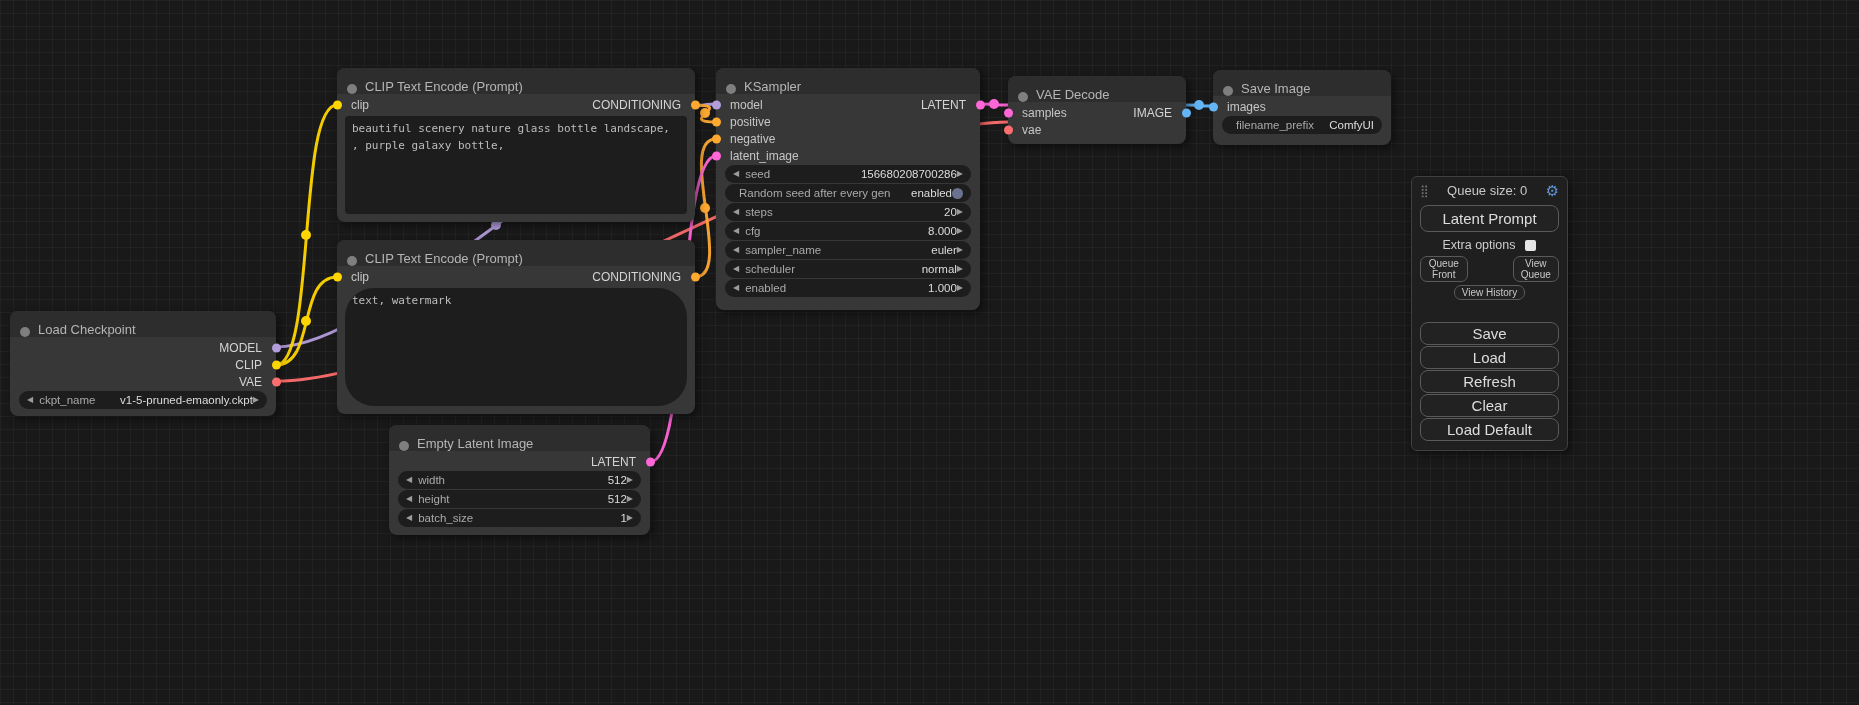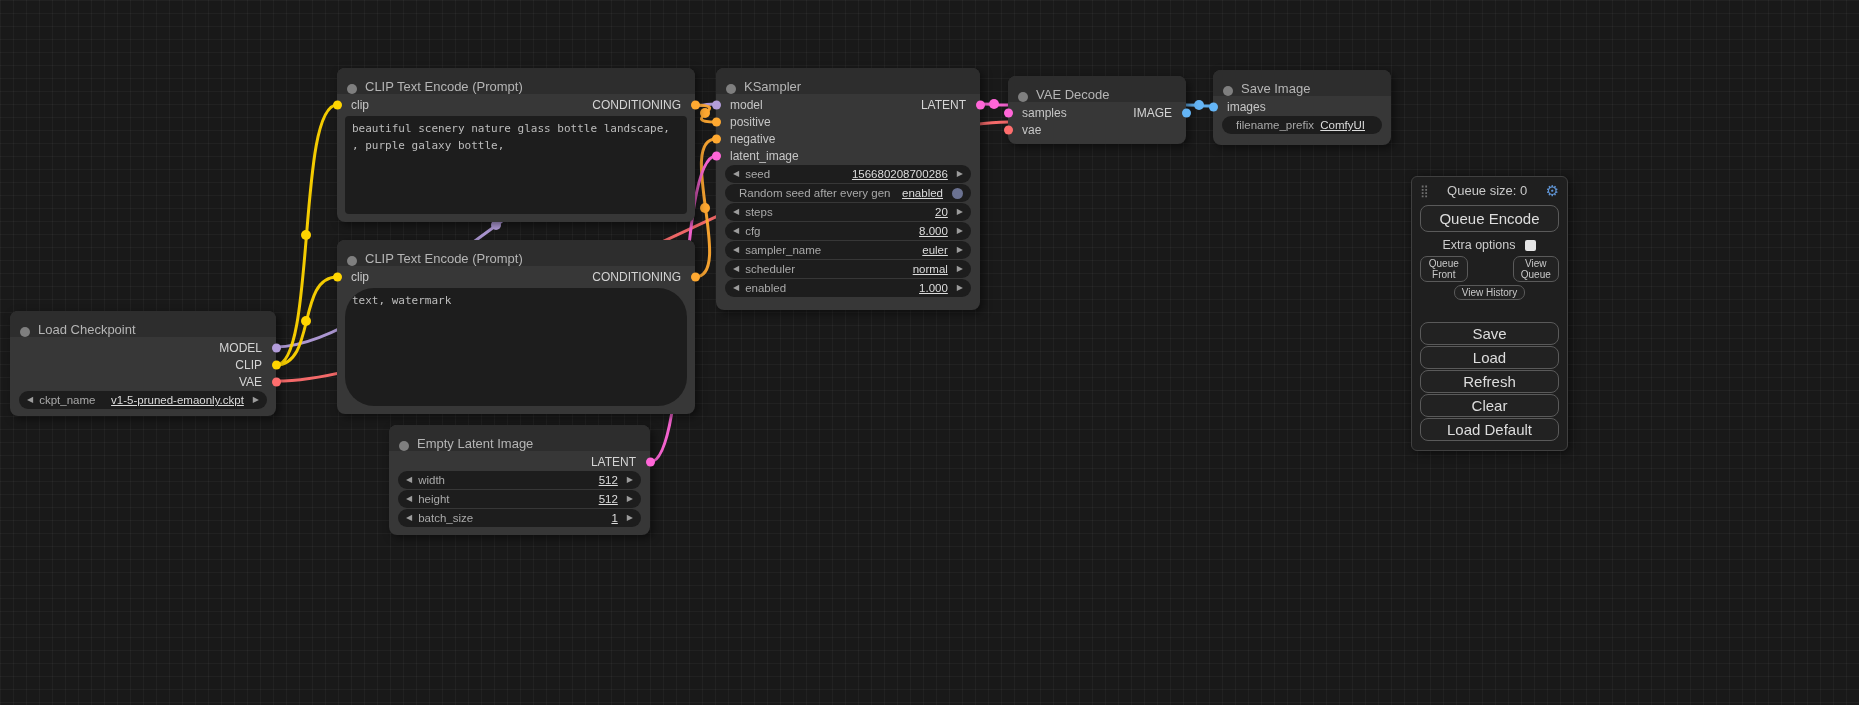--- a/index.html
+++ b/index.html
@@ -37,21 +37,21 @@
     transform:translateY(-50%); cursor:crosshair; }
   .dot.in { left:-4.5px; } .dot.outd { right:-4.5px; }
   .d-model { background:#B39DDB; } .d-clip { background:#FFD500; }
   .d-vae { background:#FF6E6E; } .d-cond { background:#FFA931; }
   .d-latent { background:#FF66D8; } .d-image { background:#64B5F6; }
 
   .widget { display:flex; align-items:center; height:18px; margin:1px 9px;
     background:#1d1d1d; border-radius:9px; padding:0 8px; font-size:11.5px; cursor:pointer; }
   .warr { color:#9c9c9c; font-size:8px; line-height:1; flex:none; }
   .wlabel { color:#a9a9a9; margin:0 6px; white-space:nowrap; }
-  .wvalue { color:#dcdcdc; margin-left:auto; margin-right:9px; white-space:nowrap;text-decoration:underline; }
+  .wvalue { color:#dcdcdc; margin-left:auto; margin-right:0; white-space:nowrap; }
   .toggle-knob { width:11px; height:11px; border-radius:50%; background:#6b7291; flex:none; }
 
   .prompt-text { display:block; width:calc(100% - 16px); margin:3px 8px; background:#1d1d1d;
     border:none; border-radius:4px; resize:none; color:#bdbdbd;
     font-family:"DejaVu Sans Mono", monospace; font-size:11px; line-height:1.5;
     padding:5px 7px; outline:none; }
   .ta-1 { height:98px; } .ta-2 { height:118px;border-radius:29px; }
 
   
   #n-ckpt    { left:10px;   top:311px; width:266px; height:105px; }
@@ -287,21 +287,21 @@
       <span class="wvalue">ComfyUI</span>
     </div>
   </div>
 
   <div id="queue-panel">
     <div class="qp-header">
       <span class="qp-drag">⣿</span>
       <span class="qp-size">Queue size: 0</span>
       <span class="qp-gear">⚙</span>
     </div>
-    <button class="qp-btn qp-big qp-primary">Queue Encode</button>
+    <button class="qp-btn qp-big qp-primary">Latent Prompt</button>
     <div class="qp-extra">
       <span>Extra options</span>
       <span class="qp-checkbox"></span>
     </div>
     <div class="qp-row">
       <button class="qp-btn qp-small">Queue Front</button>
       <button class="qp-btn qp-small">View Queue</button>
     </div>
     <div class="qp-row center">
       <button class="qp-btn qp-small">View History</button>

